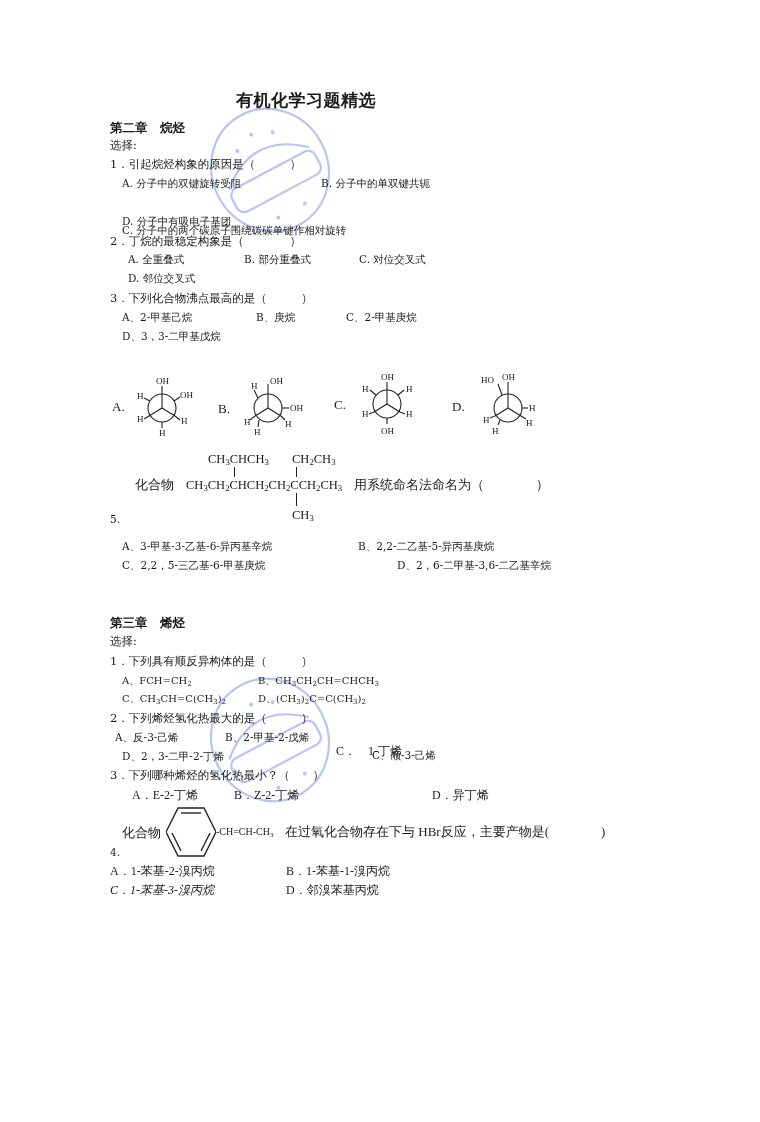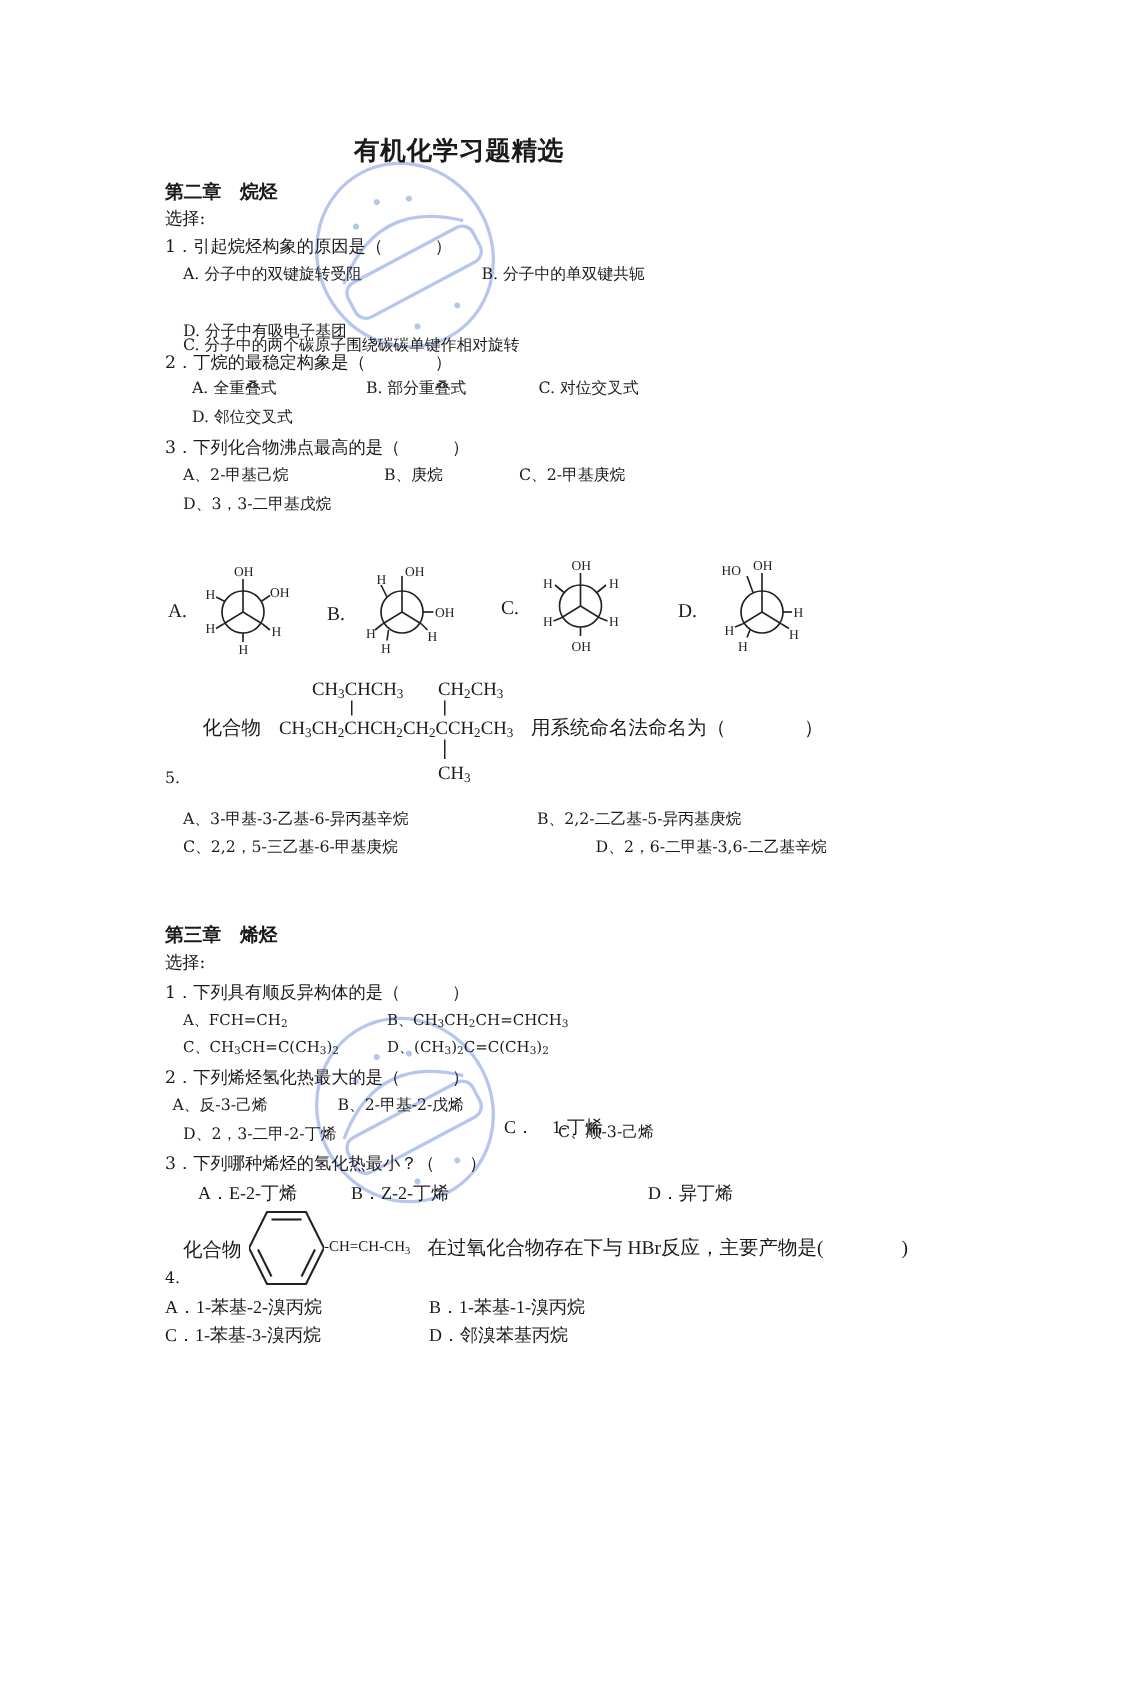--- a/index.html
+++ b/index.html
@@ -216,16 +216,16 @@
       <line x1="6" y1="27" x2="15" y2="45"></line>
       <line x1="44" y1="27" x2="35" y2="45"></line>
     </g>
   </svg>
   <div class="abs" style="left:216px;top:826px;font-size:10px;font-family:'Liberation Serif',serif;">-CH=CH-CH<sub>3</sub></div>
   <div class="abs" style="left:285px;top:823px;font-size:13px;font-family:'Liberation Serif',serif;">在过氧化合物存在下与 HBr反应，主要产物是(　　　　)</div>
   <div class="abs ts" style="left:110px;top:846px;">4.</div>
 
   <div class="abs tl" style="left:110px;top:864px;">A．1-苯基-2-溴丙烷</div>
   <div class="abs tl" style="left:286px;top:864px;">B．1-苯基-1-溴丙烷</div>
-  <div class="abs tl" style="left:110px;top:883px;">C．1-苯基-3-溴丙烷</div>
+  <div class="abs tl" style="left:110px;top:883px;font-style:italic;">C．1-苯基-3-溴丙烷</div>
   <div class="abs tl" style="left:286px;top:883px;">D．邻溴苯基丙烷</div>
 
 </div>
 
 </body></html>

